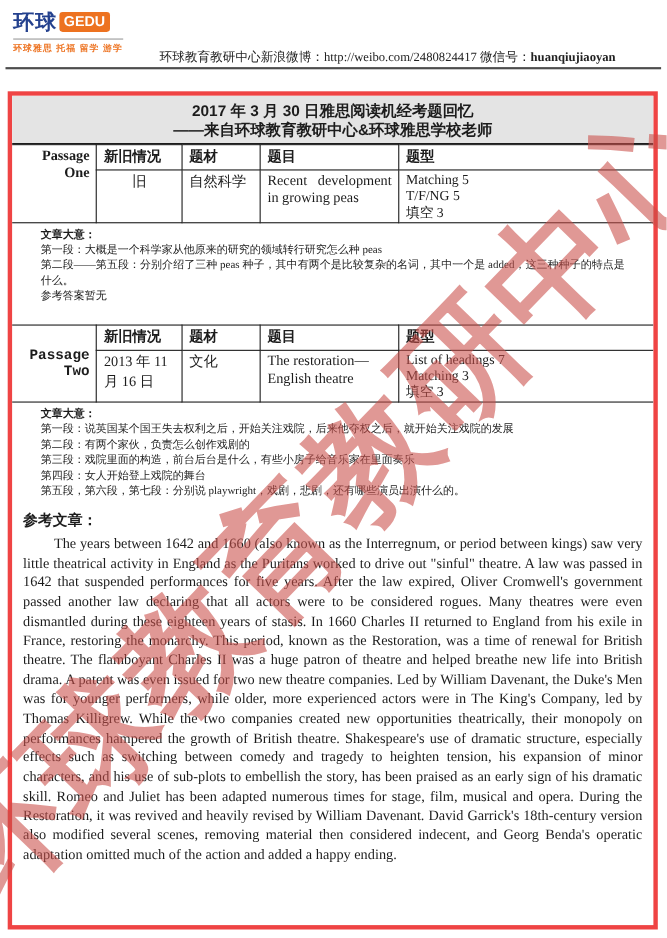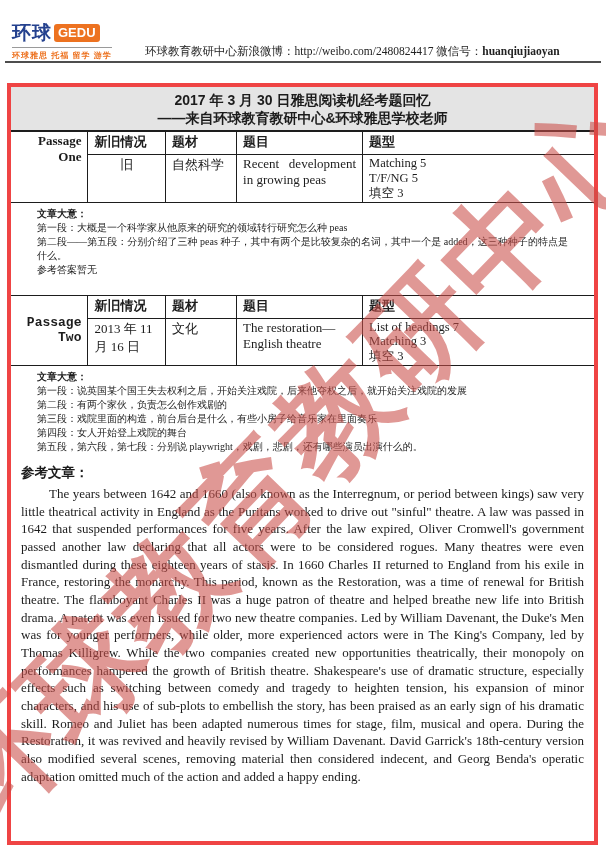--- a/index.html
+++ b/index.html
@@ -3,21 +3,21 @@
 <meta charset="utf-8">
 <style>
   html,body { margin:0; padding:0; }
   body {
     width:606px; height:853px; background:#ffffff; overflow:hidden;
     font-family:"Liberation Serif","DejaVu Serif",serif; color:#1c1c1c;
   }
   .page { position:relative; width:606px; height:853px; overflow:hidden; }
 
   
-  .logo { position:absolute; top:10px; left:12px; font-family:"Liberation Sans","DejaVu Sans",sans-serif;margin-top:12px; }
+  .logo { position:absolute; top:10px; left:12px; font-family:"Liberation Sans","DejaVu Sans",sans-serif; }
   .logo-row { line-height:21px; white-space:nowrap; }
   .logo-cn { color:#24418e; font-weight:bold; font-size:19px; letter-spacing:1px; }
   .logo-badge {
     display:inline-block; background:#ed7220; color:#ffffff; font-weight:bold;
     font-size:13px; line-height:16px; padding:1px 4px; border-radius:3px;
     margin-left:2px; vertical-align:2px;
   }
   .logo-tagline {
     margin-top:3px; padding-top:2px; border-top:1px solid #9a9a9a;
     color:#ed7220; font-size:8px; font-weight:bold; letter-spacing:1px; width:100px;

